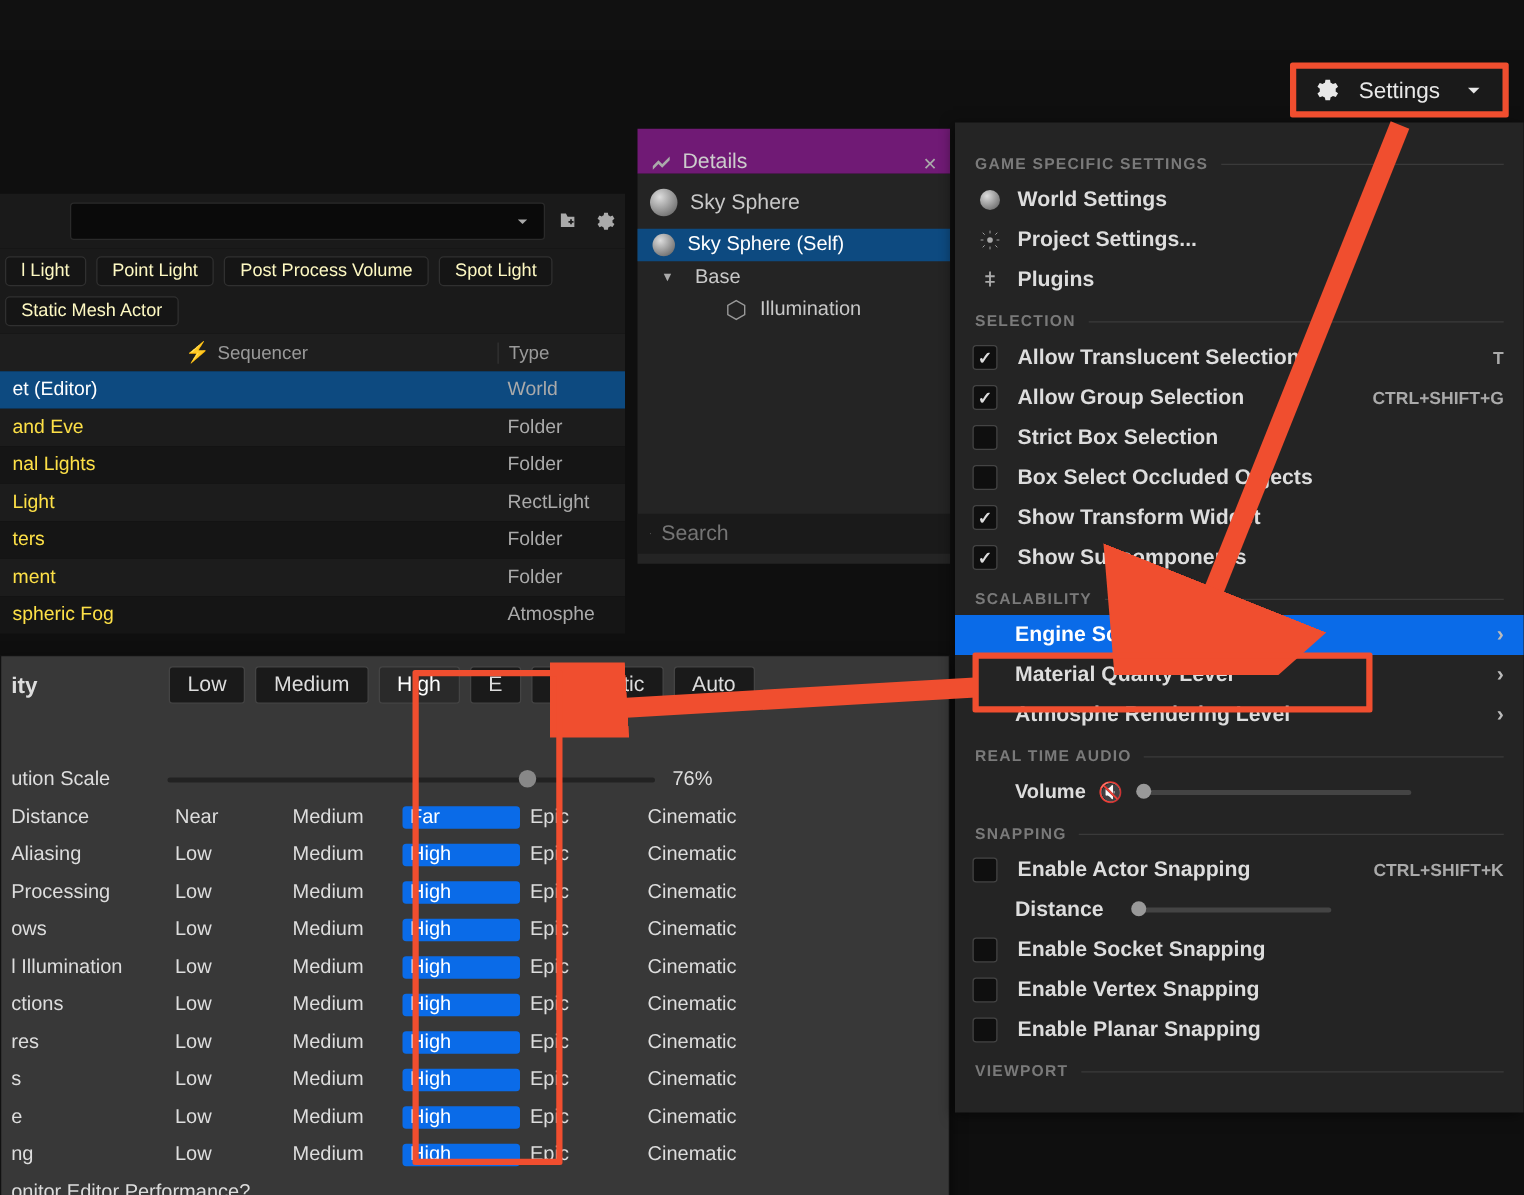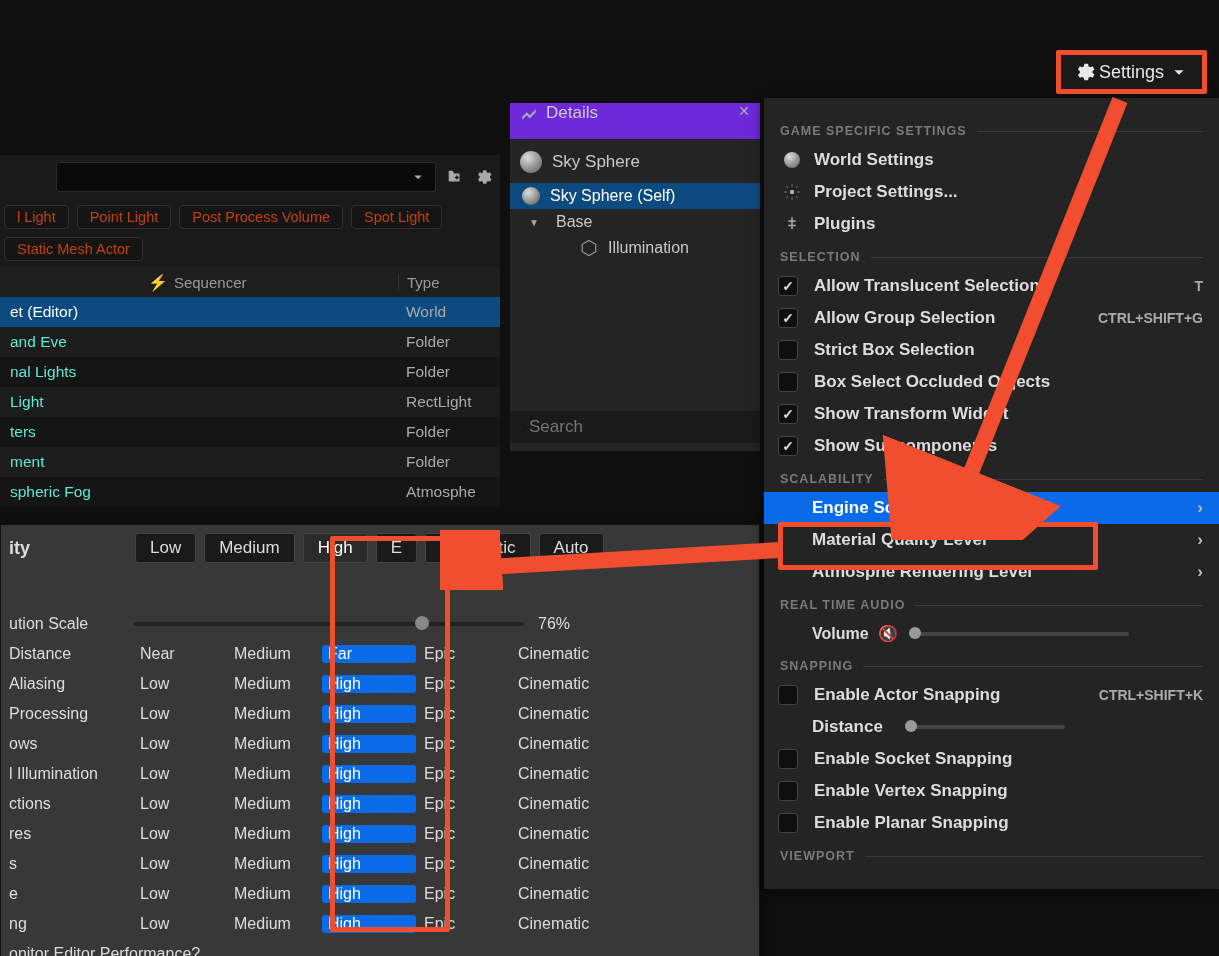--- a/index.html
+++ b/index.html
@@ -3,48 +3,48 @@
 <meta charset="utf-8">
 <style>
 * { margin: 0; padding: 0; box-sizing: border-box; font-family: "Segoe UI", Arial, sans-serif; }
 body { background: #0f0f0f; color: #c8c8c8; width: 1219px; height: 956px; overflow: hidden; position: relative; }
 
 .toolbar-strip { position:absolute; top:0; left:0; right:0; height:40px; background:#111; }
 
 .settings-btn {
   position: absolute; top: 50px; right: 12px; z-index: 50;
   background: #1a1a1a; border: 5px solid #f04e2f; border-radius: 2px;
-  padding: 6px 12px; display: flex; align-items: center; gap: 4px; color: #e8e8e8; font-size: 18px;
+  padding: 6px 12px; display: flex; align-items: center; gap: 16px; color: #e8e8e8; font-size: 18px;
 }
 .settings-btn svg { width: 22px; height: 22px; fill: #e8e8e8; }
 .chev { width:14px; height:14px; }
 
 
 .left-area { position:absolute; left:0; top:155px; width:500px; }
 .combo-row { display:flex; align-items:center; justify-content:flex-end; gap:10px; padding:4px 8px; background:#1a1a1a; height:44px;}
 .combo-row .dropdown-btn { width:380px; height:30px; background:#0a0a0a; border:1px solid #2a2a2a; border-radius:3px; display:flex; align-items:center; justify-content:flex-end; padding:0 8px;}
 .icon-sm{width:18px;height:18px;fill:#aaa;}
 .filter-row { display:flex; gap:8px; padding:6px 4px; flex-wrap:wrap; background:#1a1a1a;}
-.filter-pill { background:#151515; border:1px solid #303030; border-radius:4px; padding:3px 12px; font-size:14.5px; color:#c2410c; white-space:nowrap;}
+.filter-pill { background:#151515; border:1px solid #303030; border-radius:4px; padding:3px 12px; font-size:14.5px; color:#fef9c3; white-space:nowrap;}
 .outliner-header { display:flex; background:#1e1e1e; height:30px; align-items:center; font-size:15px; color:#9a9a9a;}
 .outliner-header .col1{ width:118px; border-right:1px solid #333;}
 .outliner-header .col2{ flex:1; padding-left:30px; display:flex; align-items:center; gap:6px;}
 .outliner-header .col3{ width:102px; padding-left:8px; border-left:1px solid #333;}
 .bolt{color:#ff9a00;font-size:16px;}
 .outliner-row{ display:flex; height:30px; align-items:center; font-size:15.5px;}
 .outliner-row.even{ background:#151515;}
 .outliner-row.odd{ background:#1c1c1c;}
 .outliner-row.sel{ background:#0d4a80;}
-.outliner-row .name{ flex:1; padding-left:10px; color:#5eead4;}
+.outliner-row .name{ flex:1; padding-left:10px; color:#fde047;}
 .outliner-row.sel .name{ color:#fff;}
 .outliner-row .type{ width:102px; padding-left:8px; color:#aaa;}
 
 
 .details-panel { position:absolute; left:510px; top:103px; width:250px; }
-.details-tab { background:#6d28d9; display:flex; align-items:flex-start; height:36px; padding:0 10px; gap:20px; justify-content:space-between;}
+.details-tab { background:#701a75; display:flex; align-items:flex-end; height:36px; padding:0 10px; gap:20px; justify-content:space-between;}
 .details-tab .tlabel{ display:flex; align-items:center; gap:8px; font-size:17px; color:#ccc;}
 .details-tab .xclose{ color:#aaa; font-size:14px;}
 .details-body { background:#242424; padding:8px 0;}
 .act-title { display:flex; align-items:center; gap:10px; padding:4px 10px 10px; font-size:17px;}
 .sphere-icon { width:22px; height:22px; border-radius:50%; background:radial-gradient(circle at 35% 30%,#ddd,#555);}
 .comp-row { display:flex; align-items:center; gap:10px; padding:4px 12px; font-size:16px;}
 .comp-row.sel{ background:#0d4a80; color:#fff;text-align:right;}
 .comp-row .indent1{ width:24px; text-align:center;}
 .comp-row .indent2{ width:48px; text-align:right;}
 .tri{font-size:10px;color:#aaa;}

